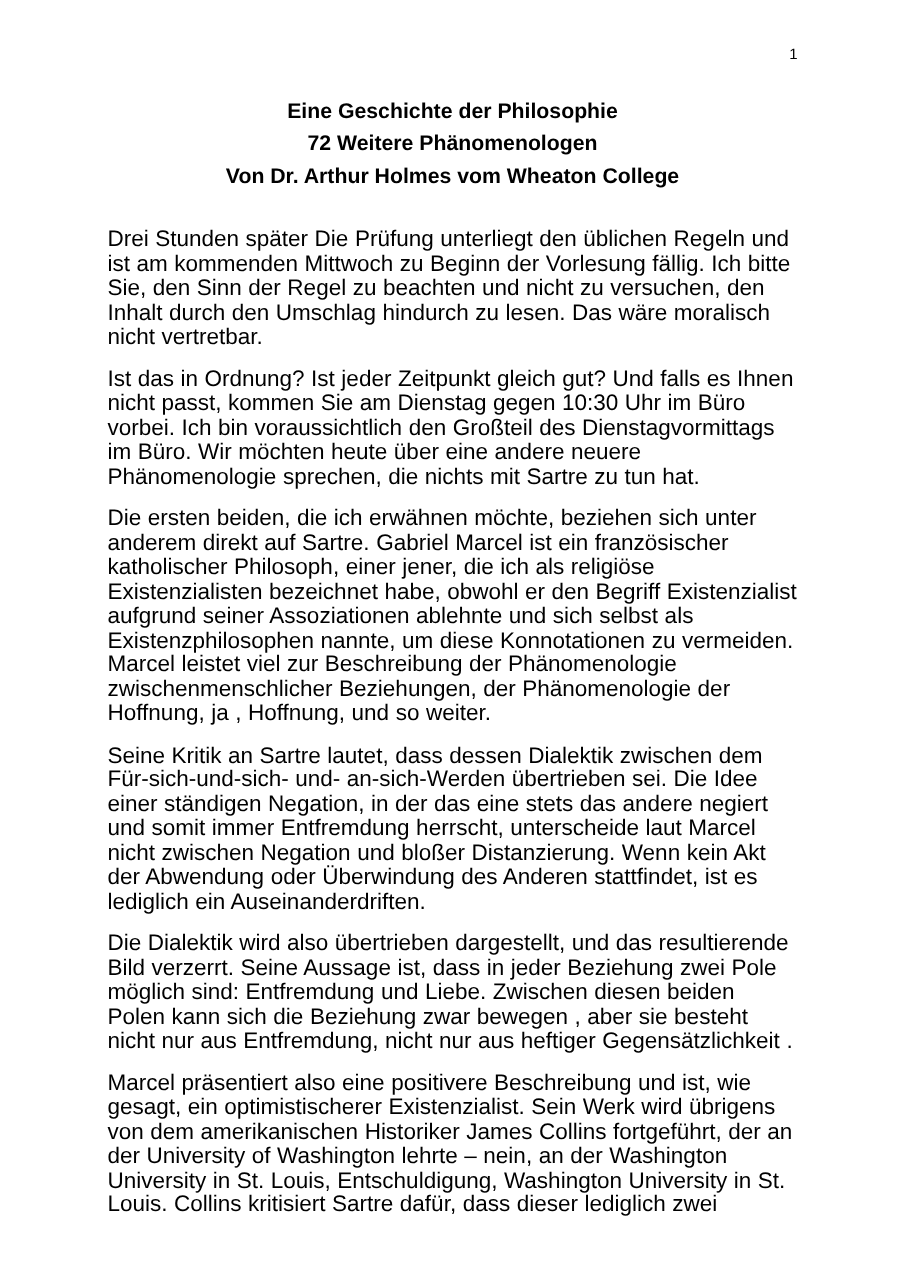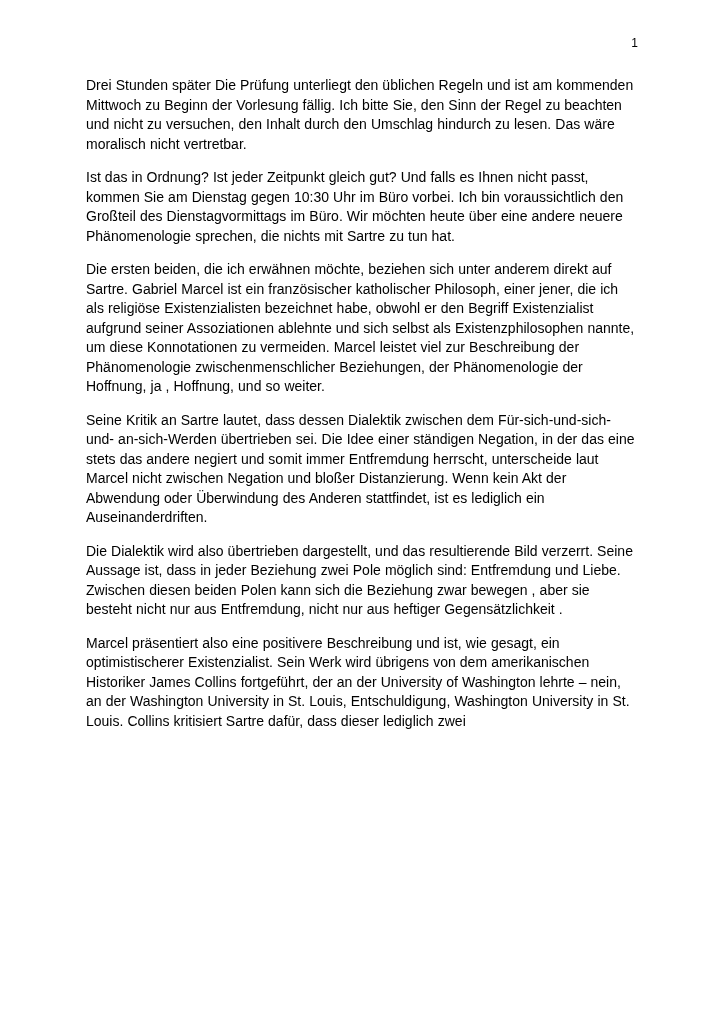--- a/index.html
+++ b/index.html
@@ -33,37 +33,42 @@
     text-align: center;
     margin: 0 0 28px 0;
   }
   .title-block .title-line {
     font-size: 17px;
     font-weight: 700;
     line-height: 26px;
     margin: 0;
   }
   .body-text p {
-    font-size: 14px;
+    font-size: 18px;
     line-height: 19.5px;
     margin: 0 0 14px 0;
     text-align: left;
     word-spacing: 0.2px;
   }
   .body-text p:last-child {
     margin-bottom: 0;
   }
 </style>
 </head>
 <body>
 
 <div class="page">
 
   <div class="page-number">1</div>
 
+  <header class="title-block">
+    <h1 class="title-line">Eine Geschichte der Philosophie</h1>
+    <h1 class="title-line">72 Weitere Phänomenologen</h1>
+    <h1 class="title-line">Von Dr. Arthur Holmes vom Wheaton College</h1>
+  </header>
 
   <main class="body-text">
     <p>Drei Stunden später Die Prüfung unterliegt den üblichen Regeln und ist am kommenden Mittwoch zu Beginn der Vorlesung fällig. Ich bitte Sie, den Sinn der Regel zu beachten und nicht zu versuchen, den Inhalt durch den Umschlag hindurch zu lesen. Das wäre moralisch nicht vertretbar.</p>
     <p>Ist das in Ordnung? Ist jeder Zeitpunkt gleich gut? Und falls es Ihnen nicht passt, kommen Sie am Dienstag gegen 10:30 Uhr im Büro vorbei. Ich bin voraussichtlich den Großteil des Dienstagvormittags im Büro. Wir möchten heute über eine andere neuere Phänomenologie sprechen, die nichts mit Sartre zu tun hat.</p>
     <p>Die ersten beiden, die ich erwähnen möchte, beziehen sich unter anderem direkt auf Sartre. Gabriel Marcel ist ein französischer katholischer Philosoph, einer jener, die ich als religiöse Existenzialisten bezeichnet habe, obwohl er den Begriff Existenzialist aufgrund seiner Assoziationen ablehnte und sich selbst als Existenzphilosophen nannte, um diese Konnotationen zu vermeiden. Marcel leistet viel zur Beschreibung der Phänomenologie zwischenmenschlicher Beziehungen, der Phänomenologie der Hoffnung, ja , Hoffnung, und so weiter.</p>
     <p>Seine Kritik an Sartre lautet, dass dessen Dialektik zwischen dem Für-sich-und-sich- und- an-sich-Werden übertrieben sei. Die Idee einer ständigen Negation, in der das eine stets das andere negiert und somit immer Entfremdung herrscht, unterscheide laut Marcel nicht zwischen Negation und bloßer Distanzierung. Wenn kein Akt der Abwendung oder Überwindung des Anderen stattfindet, ist es lediglich ein Auseinanderdriften.</p>
     <p>Die Dialektik wird also übertrieben dargestellt, und das resultierende Bild verzerrt. Seine Aussage ist, dass in jeder Beziehung zwei Pole möglich sind: Entfremdung und Liebe. Zwischen diesen beiden Polen kann sich die Beziehung zwar bewegen , aber sie besteht nicht nur aus Entfremdung, nicht nur aus heftiger Gegensätzlichkeit .</p>
     <p>Marcel präsentiert also eine positivere Beschreibung und ist, wie gesagt, ein optimistischerer Existenzialist. Sein Werk wird übrigens von dem amerikanischen Historiker James Collins fortgeführt, der an der University of Washington lehrte – nein, an der Washington University in St. Louis, Entschuldigung, Washington University in St. Louis. Collins kritisiert Sartre dafür, dass dieser lediglich zwei</p>
   </main>
 

